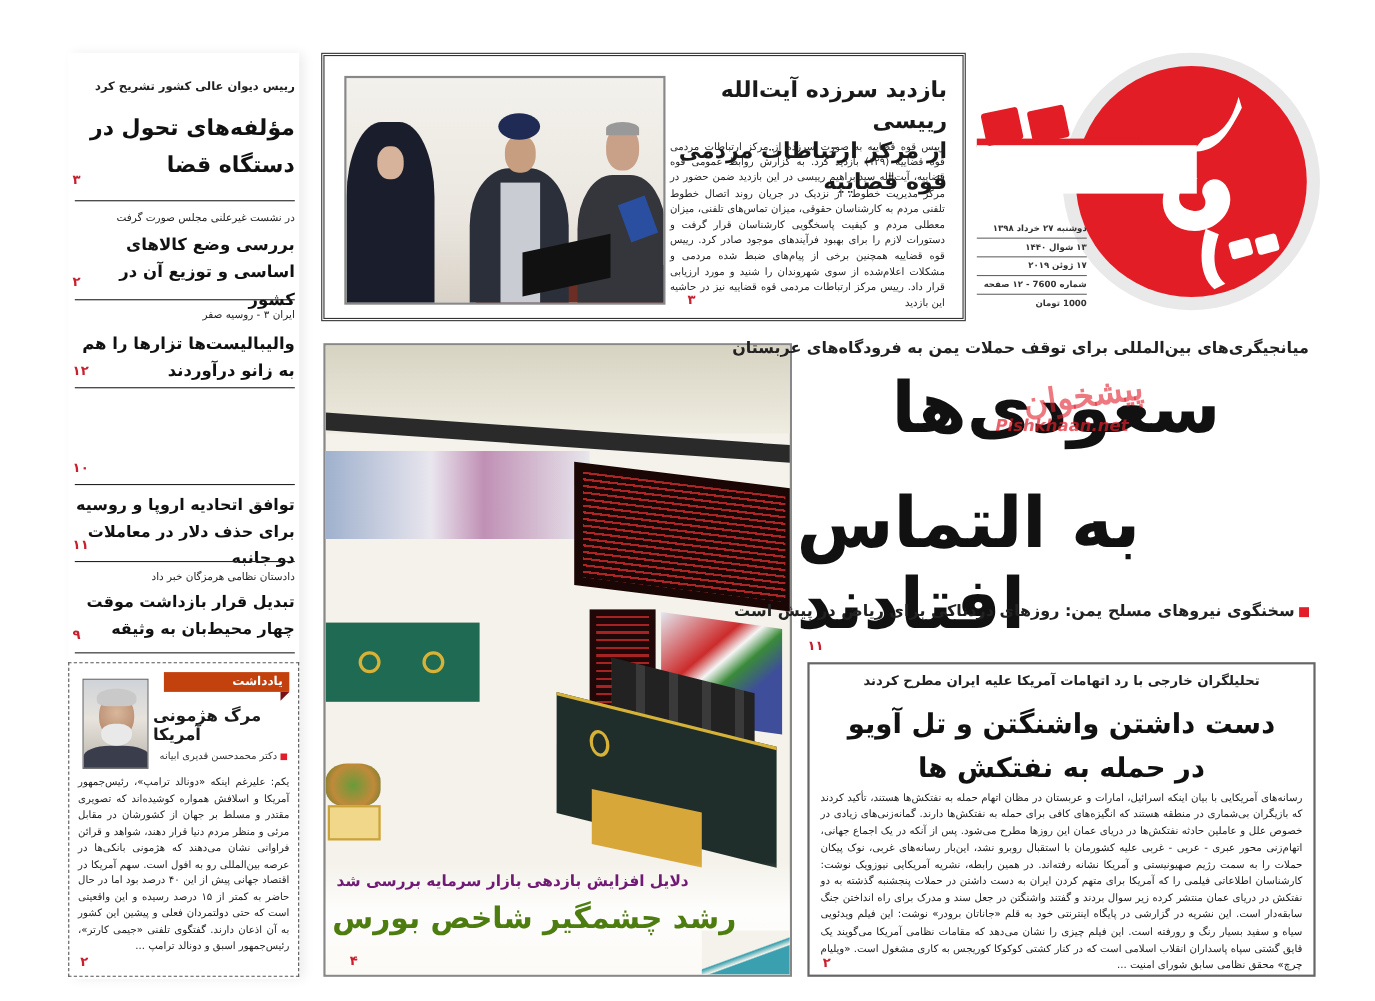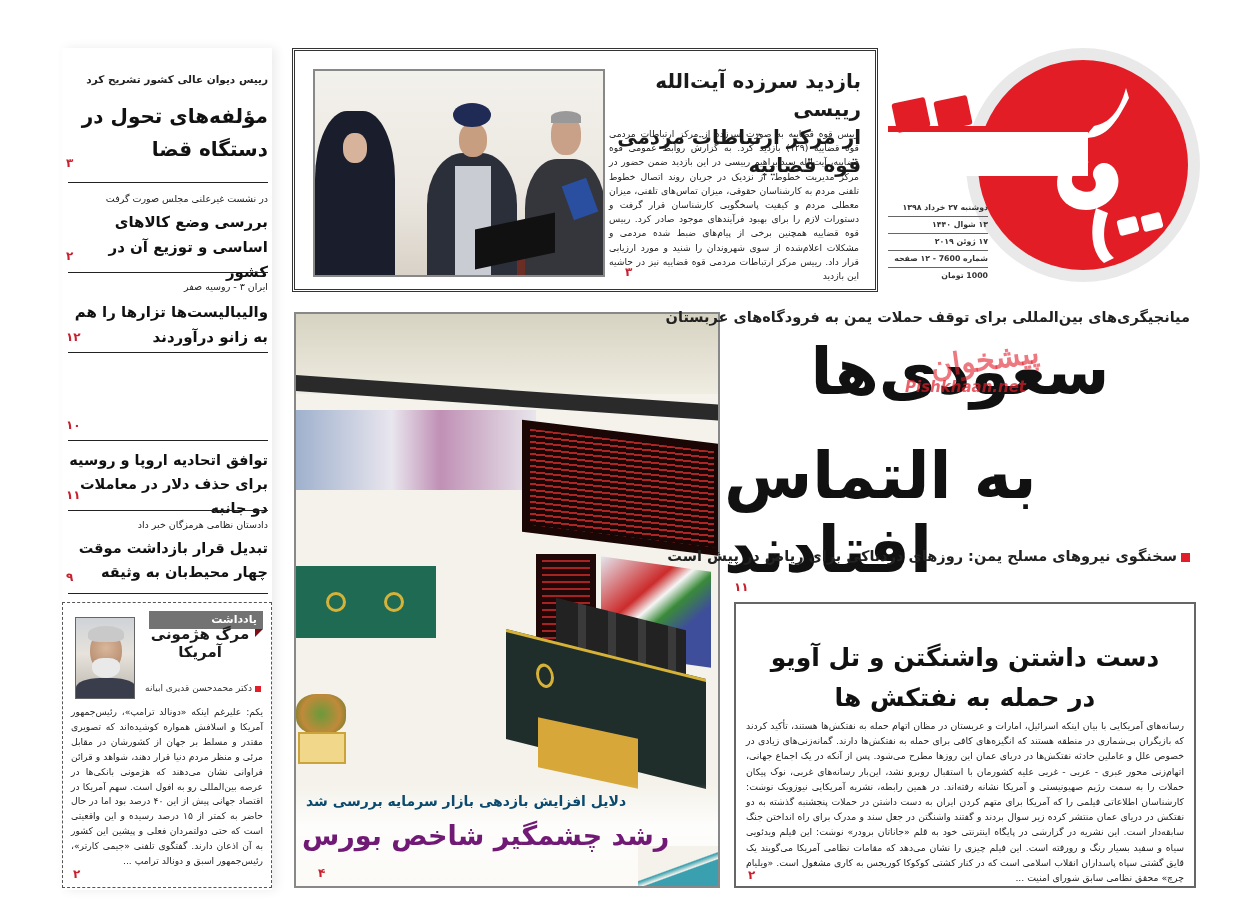--- a/index.html
+++ b/index.html
@@ -20,40 +20,40 @@
   .lc-rule { position: absolute; left: 6px; width: 200px; height: 1px; background: #222; }
   .lc-pn { position: absolute; left: 4px; }
 
   
   #editorial {
     position: absolute; left: 62px; top: 602px; width: 210px; height: 286px;
     border: 1px dashed #555; background: #fff;
   }
   #ed-tag {
     position: absolute; right: 8px; top: 8px; width: 114px; height: 18px;
-    background: #737373; color: #fff; font-size: 11px; font-weight: bold;
+    background: #c2410c; color: #fff; font-size: 11px; font-weight: bold;
     direction: rtl; text-align: right; padding-right: 6px; line-height: 18px; margin-left: 16px;
   }
   #ed-tag-fold {
     position: absolute; right: 8px; top: 26px; width: 0; height: 0;
     border-top: 8px solid #7a1016; border-right: 8px solid transparent;
   }
   #ed-photo {
     position: absolute; left: 12px; top: 14px; width: 60px; height: 82px;
     border: 1px solid #666; overflow: hidden;
     background: linear-gradient(180deg, #cfd3d8 0%, #e7e3dc 45%, #b9b3aa 100%);
   }
   #ed-photo .face {
     position: absolute; left: 14px; top: 14px; width: 32px; height: 40px; border-radius: 45% 45% 50% 50%;
     background: radial-gradient(circle at 50% 40%, #d9b79b 0%, #b98e71 70%, #8d6a55 100%);
   }
   #ed-photo .hair { position: absolute; left: 12px; top: 8px; width: 36px; height: 16px; border-radius: 50% 50% 30% 30%; background: #c9c9c9; }
   #ed-photo .beard { position: absolute; left: 16px; top: 40px; width: 28px; height: 20px; border-radius: 40% 40% 50% 50%; background: #e9e9e9; }
   #ed-photo .suit { position: absolute; left: 0; top: 60px; width: 60px; height: 24px; background: #3a3e4c; border-radius: 40% 40% 0 0; }
-  #ed-title { position: absolute; right: 10px; top: 22px; width: 122px; font-size: 15px; font-weight: bold; direction: rtl; text-align: center; }
+  #ed-title { position: absolute; right: 10px; top: 38px; width: 122px; font-size: 15px; font-weight: bold; direction: rtl; text-align: left; }
   #ed-author { position: absolute; right: 10px; top: 80px; width: 122px; font-size: 9px; direction: rtl; text-align: right; color: #333; }
   #ed-author .sq { display: inline-block; width: 6px; height: 6px; background: #e21e2b; margin-left: 3px; vertical-align: middle; }
   #ed-body { position: absolute; left: 8px; right: 8px; top: 102px; font-size: 9.2px; line-height: 14.9px; direction: rtl; text-align: justify; color: #222; }
   #ed-pn { position: absolute; left: 10px; bottom: 6px; }
 
   
   #top-box {
     position: absolute; left: 292px; top: 48px; width: 586px; height: 244px;
     border: 3px double #333; background: #fff;
   }
@@ -122,22 +122,22 @@
   #sp-wall-green { left: 0; top: 252px; width: 140px; height: 72px; background: #1f6a52; }
   .emblem { position: absolute; width: 20px; height: 20px; border-radius: 50%; border: 3px solid #d7b239; }
   #sp-desk { left: 210px; top: 340px; width: 200px; height: 110px; background: #1f2e2a; transform: skewY(14deg); border-top: 3px solid #d7b239; }
   #sp-chairs { left: 260px; top: 300px; width: 130px; height: 60px; background: repeating-linear-gradient(90deg,#222 0 22px, #3a3a3a 22px 30px); transform: skewY(14deg); }
   #sp-console { left: 242px; top: 414px; width: 100px; height: 50px; background: #d7a73a; transform: skewY(12deg); }
   #sp-plant { left: 0; top: 380px; width: 50px; height: 40px; background: radial-gradient(circle,#6a9a3a 0%,#c08a3a 60%,#5a7a2a 100%); border-radius: 40%; }
   #sp-planter { left: 2px; top: 418px; width: 48px; height: 32px; background: #f0d78a; border: 2px solid #caa33a; }
   #sp-floor-shade { left: 0; top: 470px; width: 426px; height: 106px; background: linear-gradient(180deg, rgba(255,255,255,0) 0%, rgba(255,255,255,.85) 40%, #fbfaf6 100%); }
   #sp-corner { right: 0; bottom: 0; width: 80px; height: 40px; background: linear-gradient(160deg,#f4f2ea 50%,#3aa0b0 52%,#f4f2ea 60%,#3aa0b0 62%); }
 
-  #stock-kicker { position: absolute; left: 306px; top: 793px; width: 400px; direction: rtl; text-align: left; font-size: 14px; font-weight: bold; color: #0c4a6e; }
-  #stock-headline { position: absolute; left: 302px; top: 820px; width: 420px; direction: rtl; text-align: left; font-size: 27px; font-weight: bold; color: #701a75; letter-spacing: -0.5px; }
+  #stock-kicker { position: absolute; left: 306px; top: 793px; width: 400px; direction: rtl; text-align: left; font-size: 14px; font-weight: bold; color: #701a75; }
+  #stock-headline { position: absolute; left: 302px; top: 820px; width: 420px; direction: rtl; text-align: left; font-size: 27px; font-weight: bold; color: #4d7c0f; letter-spacing: -0.5px; }
   #stock-pn { position: absolute; left: 318px; top: 866px; }
 
   
   #main-kicker { position: absolute; left: 722px; top: 309px; width: 468px; direction: rtl; text-align: right; font-size: 14.5px; font-weight: bold; color: #222; white-space: nowrap; }
   #main-head-1 { position: absolute; left: 752px; top: 336px; width: 416px; direction: rtl; text-align: center; font-size: 64px; font-weight: bold; color: #111; line-height: 1.15; letter-spacing: -1px; }
   #main-head-2 { position: absolute; left: 724px; top: 440px; width: 466px; direction: rtl; text-align: left; font-size: 64px; font-weight: bold; color: #111; line-height: 1.15; letter-spacing: -1px; }
   #watermark-fa { position: absolute; left: 930px; top: 342px; font-size: 30px; font-weight: bold; color: rgba(226,30,43,0.6); direction: rtl; transform: rotate(-8deg); font-family: "DejaVu Serif", serif; }
   #watermark-en { position: absolute; left: 905px; top: 378px; font-size: 15px; font-weight: bold; color: rgba(226,30,43,0.7); font-style: italic; }
   #main-sub { position: absolute; left: 736px; top: 548px; width: 454px; direction: rtl; text-align: right; font-size: 14.5px; font-weight: bold; color: #222; white-space: nowrap; }
   #main-sub .sq { display: inline-block; width: 9px; height: 9px; background: #e21e2b; margin-left: 4px; vertical-align: middle; }
@@ -292,19 +292,20 @@
 
 <div id="main-kicker">میانجیگری‌های بین‌المللی برای توقف حملات یمن به فرودگاه‌های عربستان</div>
 <div id="main-head-1">سعودی‌ها</div>
 <div id="main-head-2">به التماس افتادند</div>
 <div id="watermark-fa">پیشخوان</div>
 <div id="watermark-en">Pishkhaan.net</div>
 <div id="main-sub"><span class="sq"></span><span>سخنگوی نیروهای مسلح یمن: روزهای دردناکی برای ریاض در پیش است</span></div>
 <div id="main-pn" class="pagenum">۱۱</div>
 
 <div id="analysis-box">
+  <div id="an-kicker">تحلیلگران خارجی با رد اتهامات آمریکا علیه ایران مطرح کردند</div>
   <div id="an-head">
     <div>دست داشتن واشنگتن و تل آویو</div>
     <div>در حمله به نفتکش ها</div>
   </div>
   <div id="an-body">رسانه‌های آمریکایی با بیان اینکه اسرائیل، امارات و عربستان در مظان اتهام حمله به نفتکش‌ها هستند، تأکید کردند که بازیگران بی‌شماری در منطقه هستند که انگیزه‌های کافی برای حمله به نفتکش‌ها دارند. گمانه‌زنی‌های زیادی در خصوص علل و عاملین حادثه نفتکش‌ها در دریای عمان این روزها مطرح می‌شود. پس از آنکه در یک اجماع جهانی، اتهام‌زنی محور عبری - عربی - غربی علیه کشورمان با استقبال روبرو نشد، این‌بار رسانه‌های غربی، نوک پیکان حملات را به سمت رژیم صهیونیستی و آمریکا نشانه رفته‌اند. در همین رابطه، نشریه آمریکایی نیوزویک نوشت: کارشناسان اطلاعاتی فیلمی را که آمریکا برای متهم کردن ایران به دست داشتن در حملات پنجشنبه گذشته به دو نفتکش در دریای عمان منتشر کرده زیر سوال بردند و گفتند واشنگتن در جعل سند و مدرک برای راه انداختن جنگ سابقه‌دار است. این نشریه در گزارشی در پایگاه اینترنتی خود به قلم «جاناتان برودر» نوشت: این فیلم ویدئویی سیاه و سفید بسیار رنگ و رورفته است. این فیلم چیزی را نشان می‌دهد که مقامات نظامی آمریکا می‌گویند یک قایق گشتی سپاه پاسداران انقلاب اسلامی است که در کنار کشتی کوکوکا کوریجس به کاری مشغول است. «ویلیام چرچ» محقق نظامی سابق شورای امنیت ...</div>
   <div id="an-pn" class="pagenum">۲</div>
 </div>
 
 </body></html>

